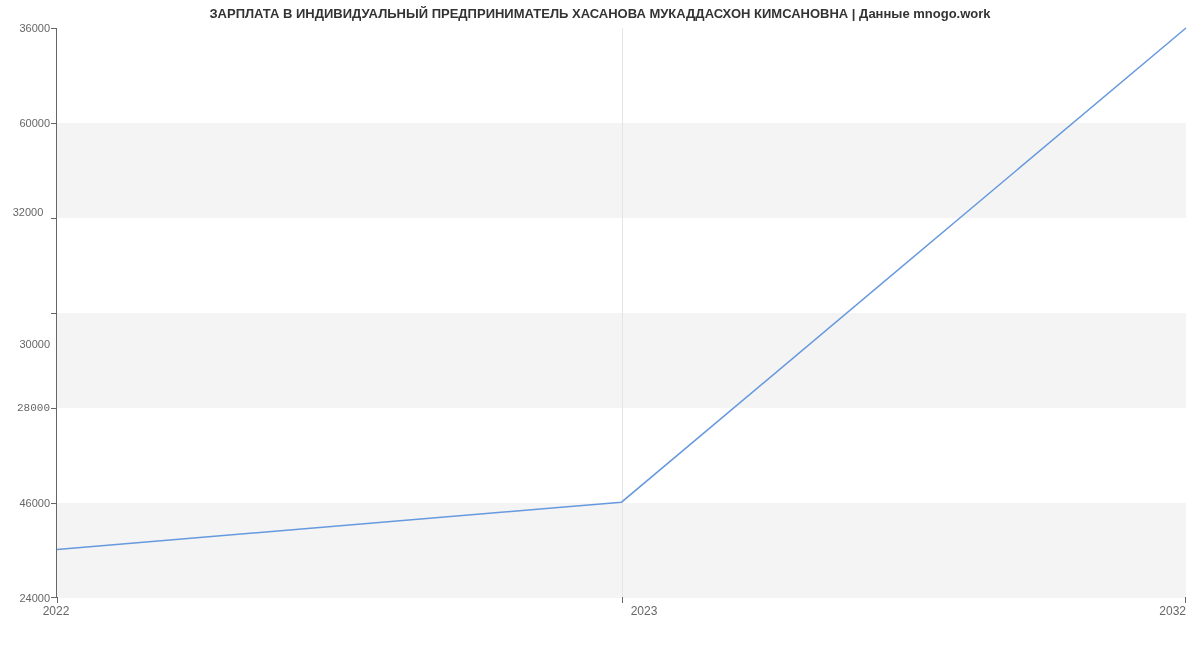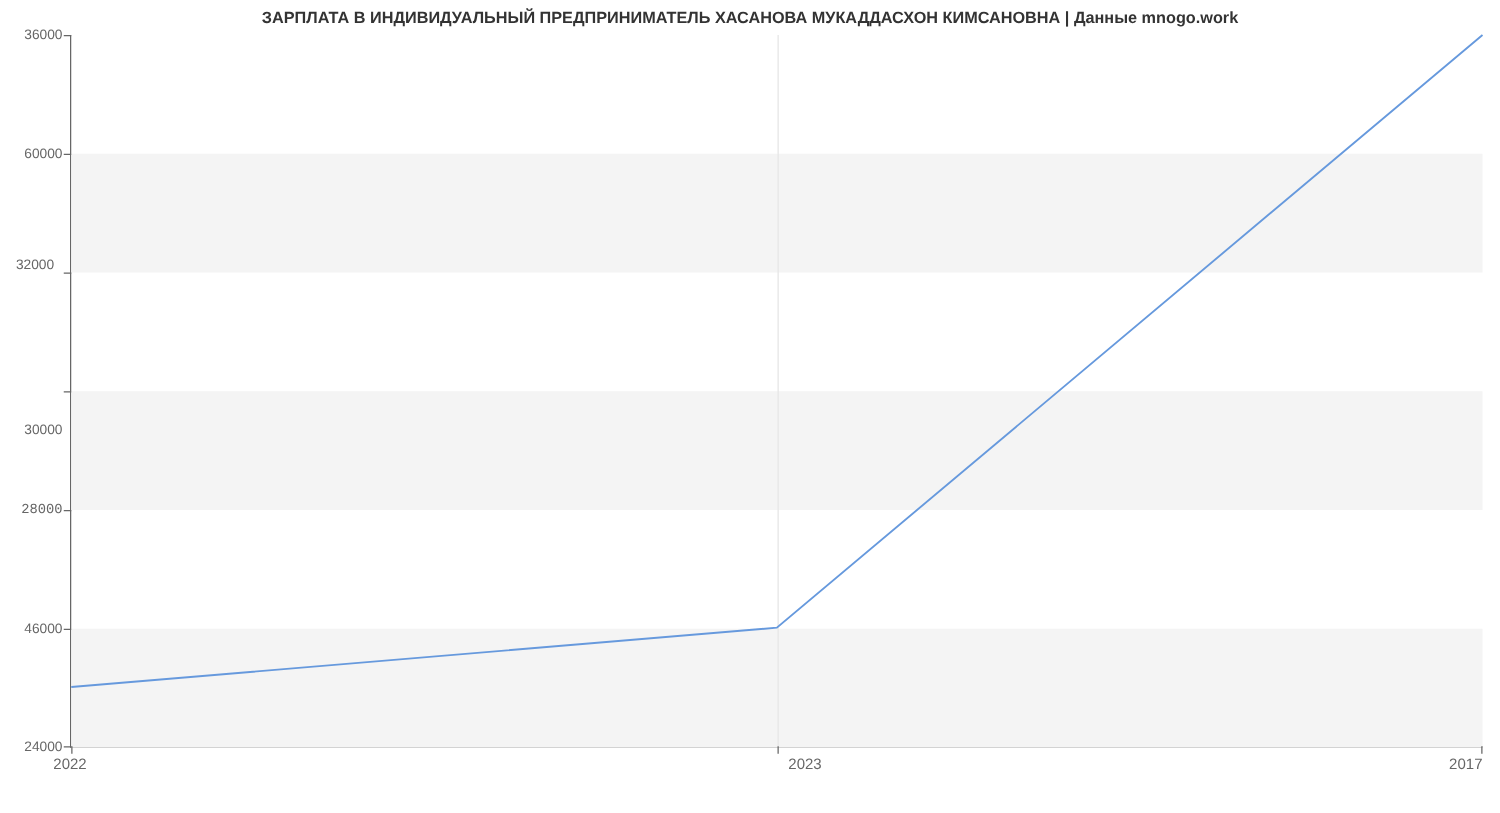--- a/index.html
+++ b/index.html
@@ -126,14 +126,14 @@
   <div class="y-tick-label" style="top:598px;">24000</div>
   <div class="y-tick-label" style="top:503px;">46000</div>
   <div class="y-tick-label" style="top:408px;font-family:Liberation Mono, monospace;">28000</div>
   <div class="y-tick-label" style="top:311px;margin-top:33px;">30000</div>
   <div class="y-tick-label" style="top:212px;text-align:center;">32000</div>
   <div class="y-tick-label" style="top:123px;">60000</div>
   <div class="y-tick-label" style="top:28px;">36000</div>
 
   <div class="x-tick-label" style="left:56px;">2022</div>
   <div class="x-tick-label" style="left:644px;">2023</div>
-  <div class="x-tick-label" style="left:1186px;transform:translateX(-100%);">2017</div>
+  <div class="x-tick-label" style="left:1186px;transform:translateX(-100%);">2032</div>
 </div>
 
 </body></html>

